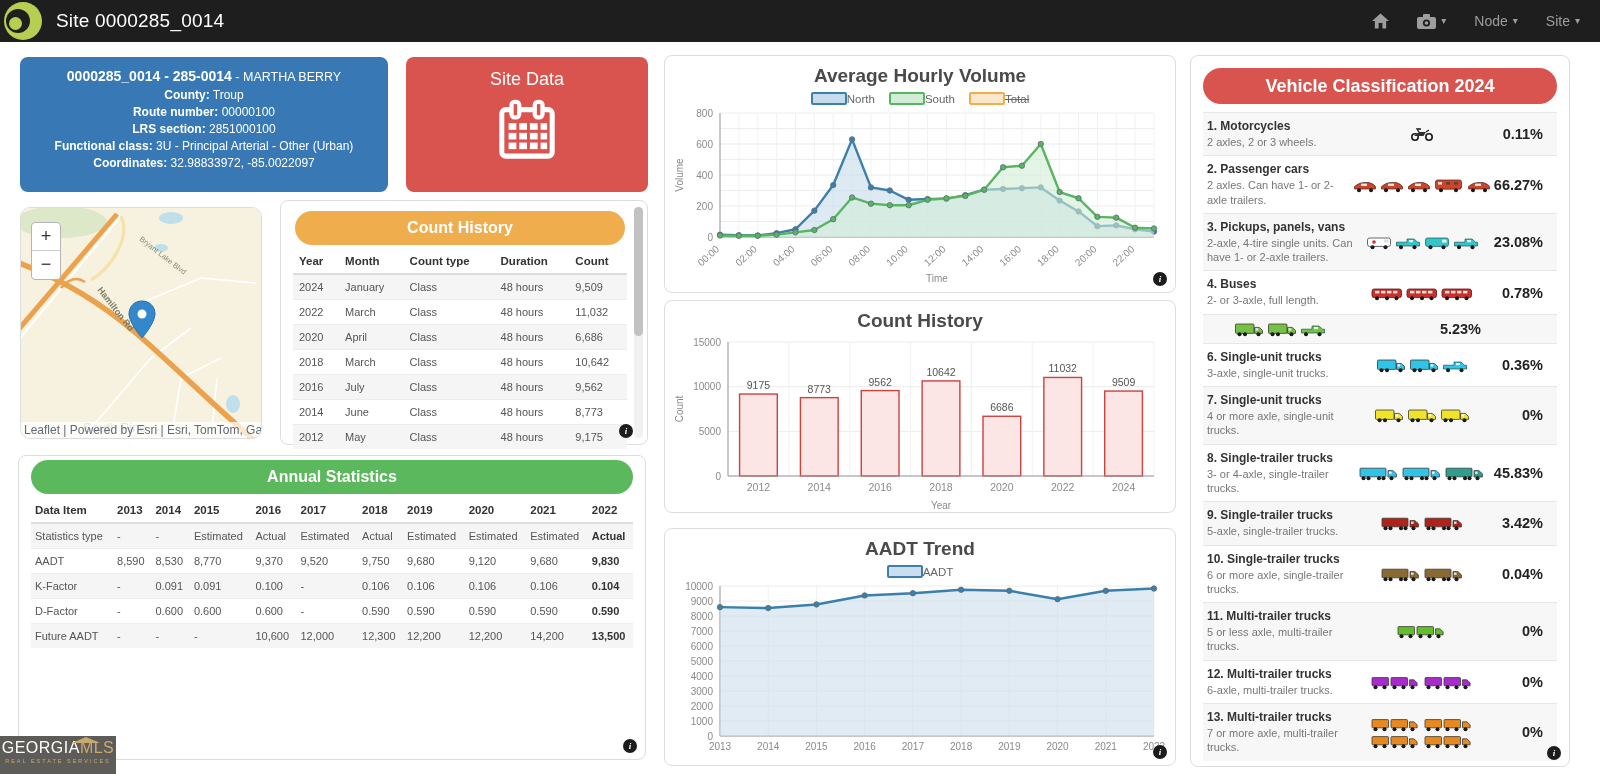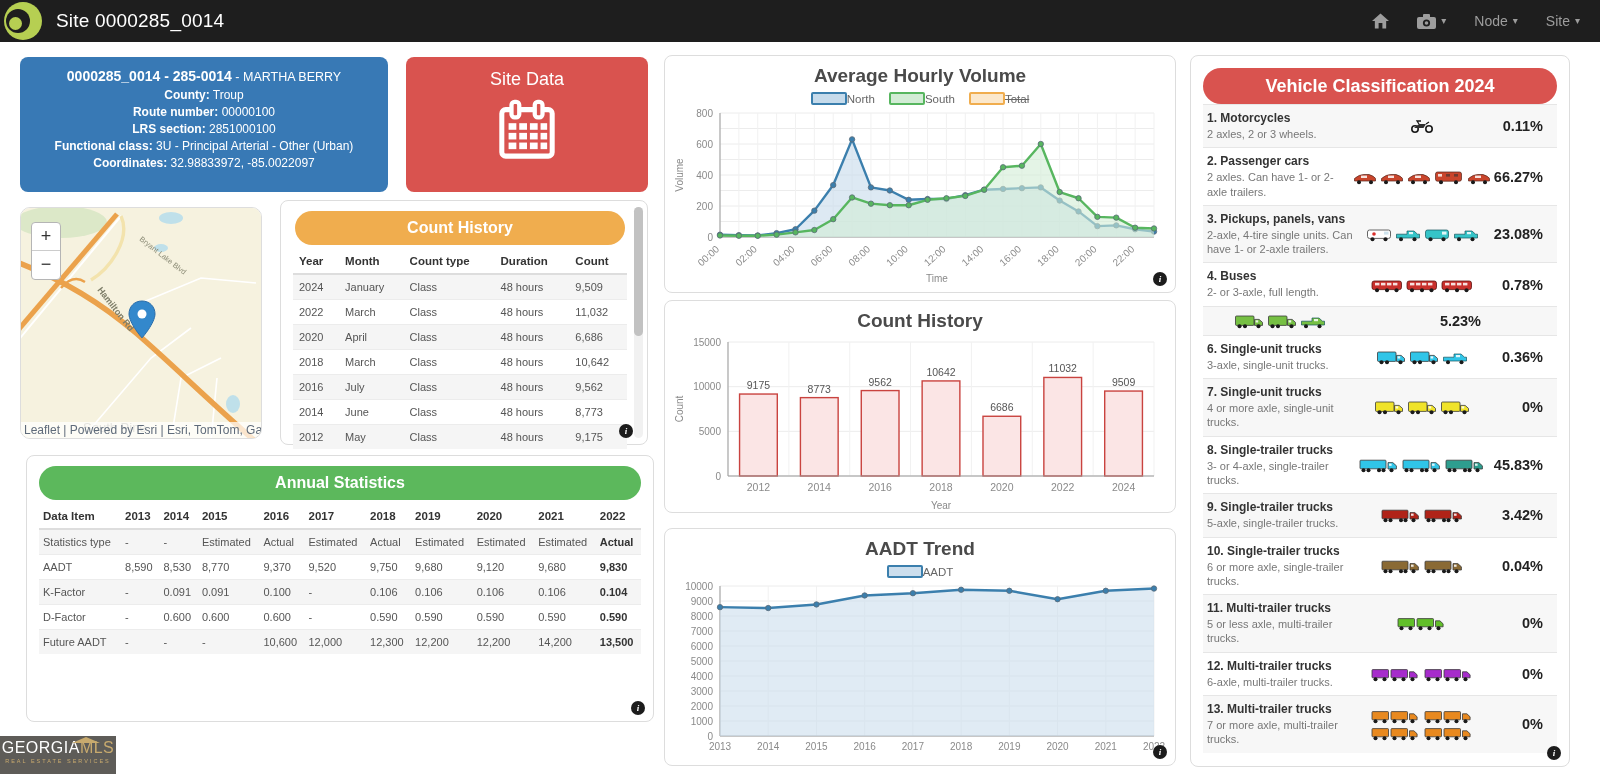--- a/index.html
+++ b/index.html
@@ -43,39 +43,39 @@
   .count-panel{left:280px;top:200px;width:368px;height:245px;padding:10px 20px 10px 12px;}
   .count-panel .pill{background:#f0ad4e;height:34px;line-height:34px;font-size:16px;margin:0 2px 4px 2px;}
   table{border-collapse:collapse;width:100%;}
   th{font-size:11.5px;color:#333;text-align:left;padding:6px 6px;border-bottom:2px solid #ddd;}
   td{font-size:11px;color:#555;padding:6px 6px;border-top:1px solid #ececec;}
   tr.stripe td{background:#f5f5f5;}
   .vscroll{position:absolute;right:4px;top:6px;bottom:6px;width:9px;background:#f1f1f1;border-radius:5px;}
   .vscroll .thumb{position:absolute;top:0;left:0;width:9px;height:56%;background:#c2c2c2;border-radius:5px;cursor:pointer;}
 
   
-  .annual-panel{left:26px;top:455px;width:628px;height:267px;padding:10px 12px;}
+  .annual-panel{left:18px;top:455px;width:628px;height:305px;padding:4px 12px;}
   .annual-panel .pill{background:#5cb85c;height:34px;line-height:34px;font-size:16px;margin-bottom:4px;}
   .annual-panel td,.annual-panel th{padding:6px 4px;}
   .annual-panel td.last,.annual-panel th.last{font-weight:bold;color:#333;}
 
   
   .chart-title{text-align:center;font-weight:bold;color:#4a4a4a;font-size:19px;padding-top:9px;}
   .legend{display:flex;justify-content:center;gap:14px;margin-top:5px;}
   .lg-item{display:flex;align-items:center;gap:0;font-size:11.5px;color:#666;cursor:pointer;}
   .lg-box{width:36px;height:13px;border:2px solid;box-sizing:border-box;border-radius:2px;display:inline-block;}
   .lg-item.off .lg-txt{text-decoration:line-through;}
   .hourly-panel{left:664px;top:55px;width:512px;height:238px;}
   .bars-panel{left:664px;top:300px;width:512px;height:213px;}
   .aadt-panel{left:664px;top:528px;width:512px;height:238px;}
   .chart-body{display:flex;justify-content:center;}
 
   
   .vc-panel{left:1190px;top:55px;width:380px;height:712px;padding:12px 12px;}
-  .vc-panel .pill{background:#d9534f;height:36px;line-height:36px;font-size:18px;border-radius:20px;margin-bottom:0;}
+  .vc-panel .pill{background:#d9534f;height:36px;line-height:36px;font-size:18px;border-radius:20px;margin-bottom:8px;}
   .vc-row{display:grid;grid-template-columns:1fr 138px 62px;align-items:center;padding:6px 4px;border-top:1px solid #e6e6e6;}
   .vc-row.stripe{background:#f7f7f7;}
   .vc-name{font-size:12px;font-weight:bold;color:#333;}
   .vc-desc{font-size:11px;color:#777;line-height:1.3;margin-top:2px;}
   .vc-icons{display:flex;flex-wrap:wrap;gap:1px 3px;justify-content:center;align-items:center;}
   .vc-pct{font-size:14.5px;font-weight:bold;color:#222;text-align:right;padding-right:10px;}
 
   
   .gmls{position:absolute;left:0;bottom:0;width:116px;height:38px;background:#5e5c58;color:#fff;z-index:60;text-align:center;overflow:hidden;}
   .gmls .l1{font-size:16px;letter-spacing:.5px;margin-top:4px;line-height:1;}

